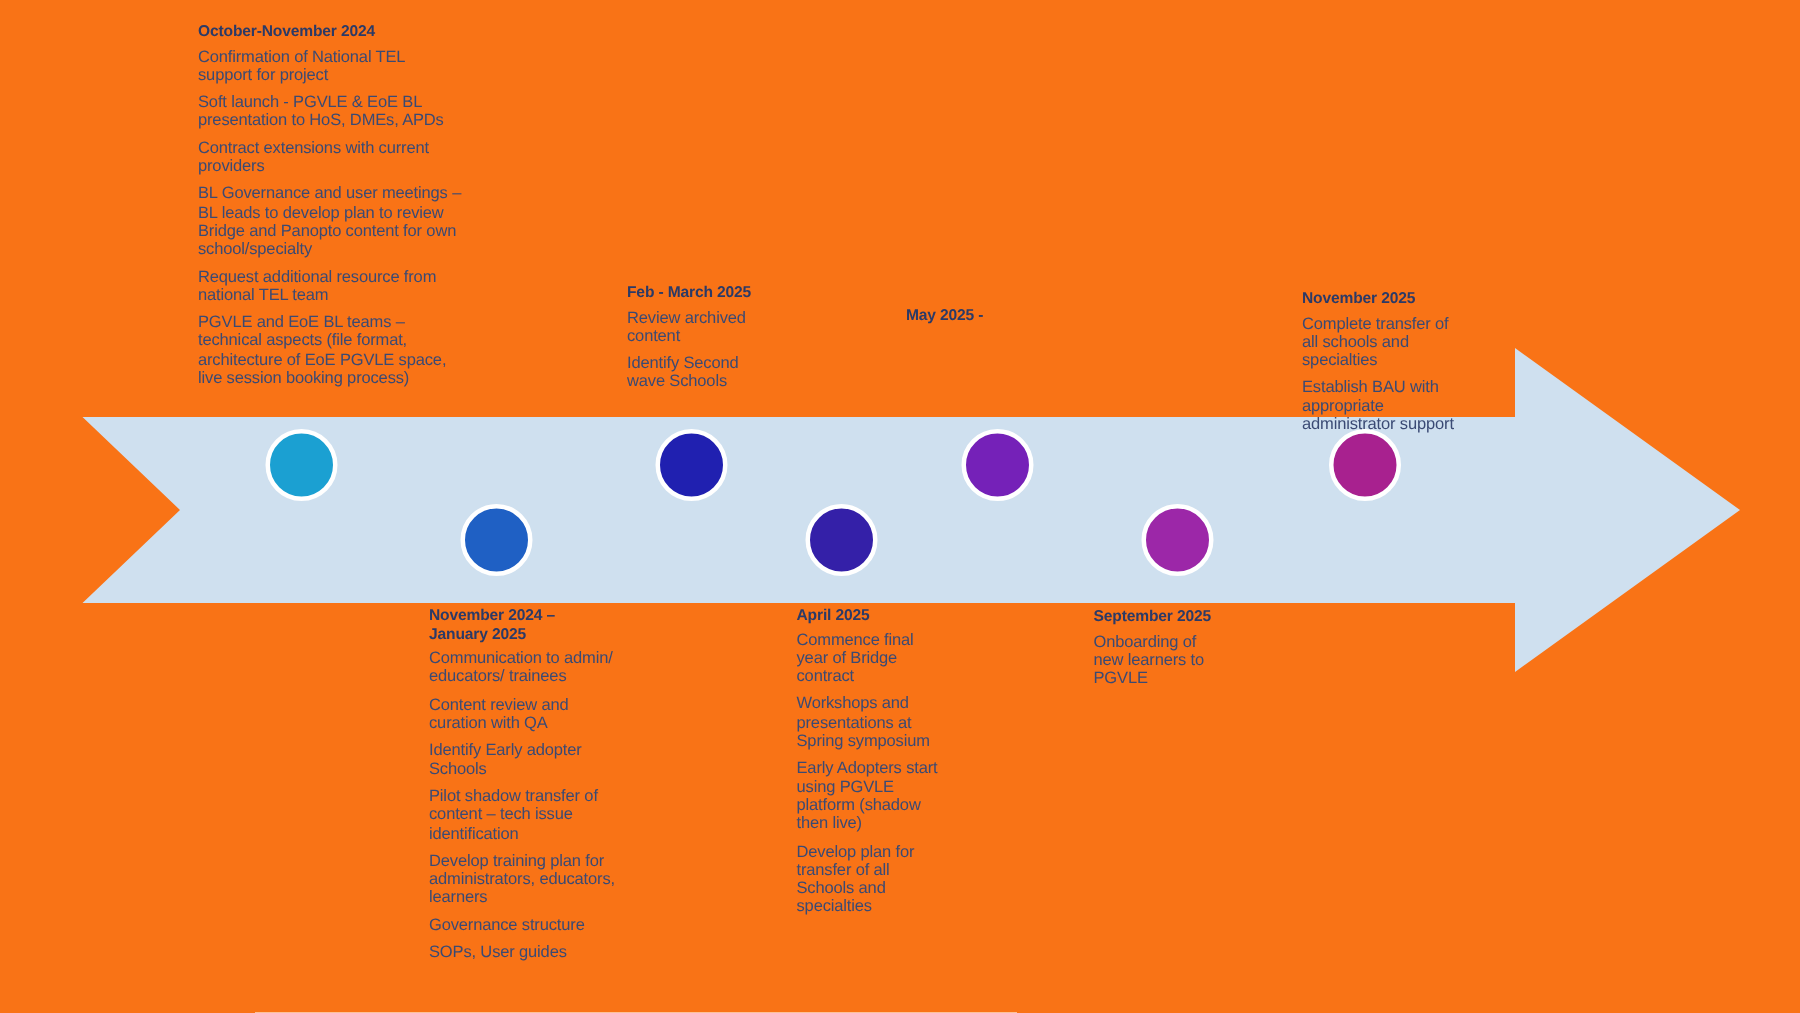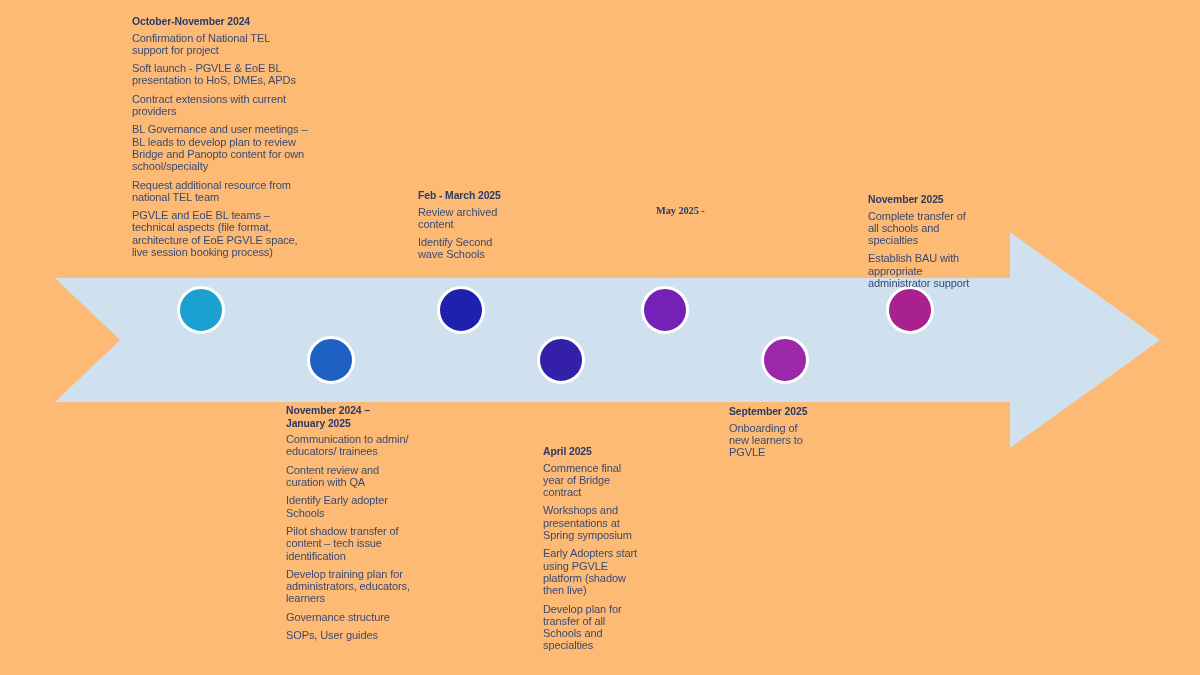--- a/index.html
+++ b/index.html
@@ -9,21 +9,21 @@
   }
   body {
     font-family: "Liberation Sans", sans-serif;
     color: #2e3f6e;
   }
   #stage {
     position: relative;
     width: 1200px;
     height: 675px;
     overflow: hidden;
-    background: #fdba74;
+    background: #f97316;
   }
 
   
   #arrow-svg {
     position: absolute;
     left: 0;
     top: 0;
     width: 1200px;
     height: 675px;
     pointer-events: none;
@@ -98,29 +98,29 @@
     <div class="item">Governance structure</div>
     <div class="item">SOPs, User guides</div>
   </div>
 
   <div class="block" style="left:418px; top:190px; width:84px;">
     <div class="date">Feb - March 2025</div>
     <div class="item">Review archived content</div>
     <div class="item">Identify Second wave Schools</div>
   </div>
 
-  <div class="block" style="left:543px; top:405px; width:98px;margin-top:41px;">
+  <div class="block" style="left:531px; top:405px; width:98px;">
     <div class="date">April 2025</div>
     <div class="item">Commence final year of Bridge contract</div>
     <div class="item">Workshops and presentations at Spring symposium</div>
     <div class="item">Early Adopters start using PGVLE platform (shadow then live)</div>
     <div class="item">Develop plan for transfer of all Schools and specialties</div>
   </div>
 
-  <div class="block" style="left:656px; top:205px; width:76px;font-family:Liberation Serif, serif;">
+  <div class="block" style="left:604px; top:205px; width:76px;">
     <div class="date">May 2025 -</div>
   </div>
 
   <div class="block" style="left:729px; top:406px; width:88px;">
     <div class="date">September 2025</div>
     <div class="item">Onboarding of new learners to PGVLE</div>
   </div>
 
   <div class="block" style="left:868px; top:171px; width:110px;margin-top:23px;">
     <div class="date">November 2025</div>

